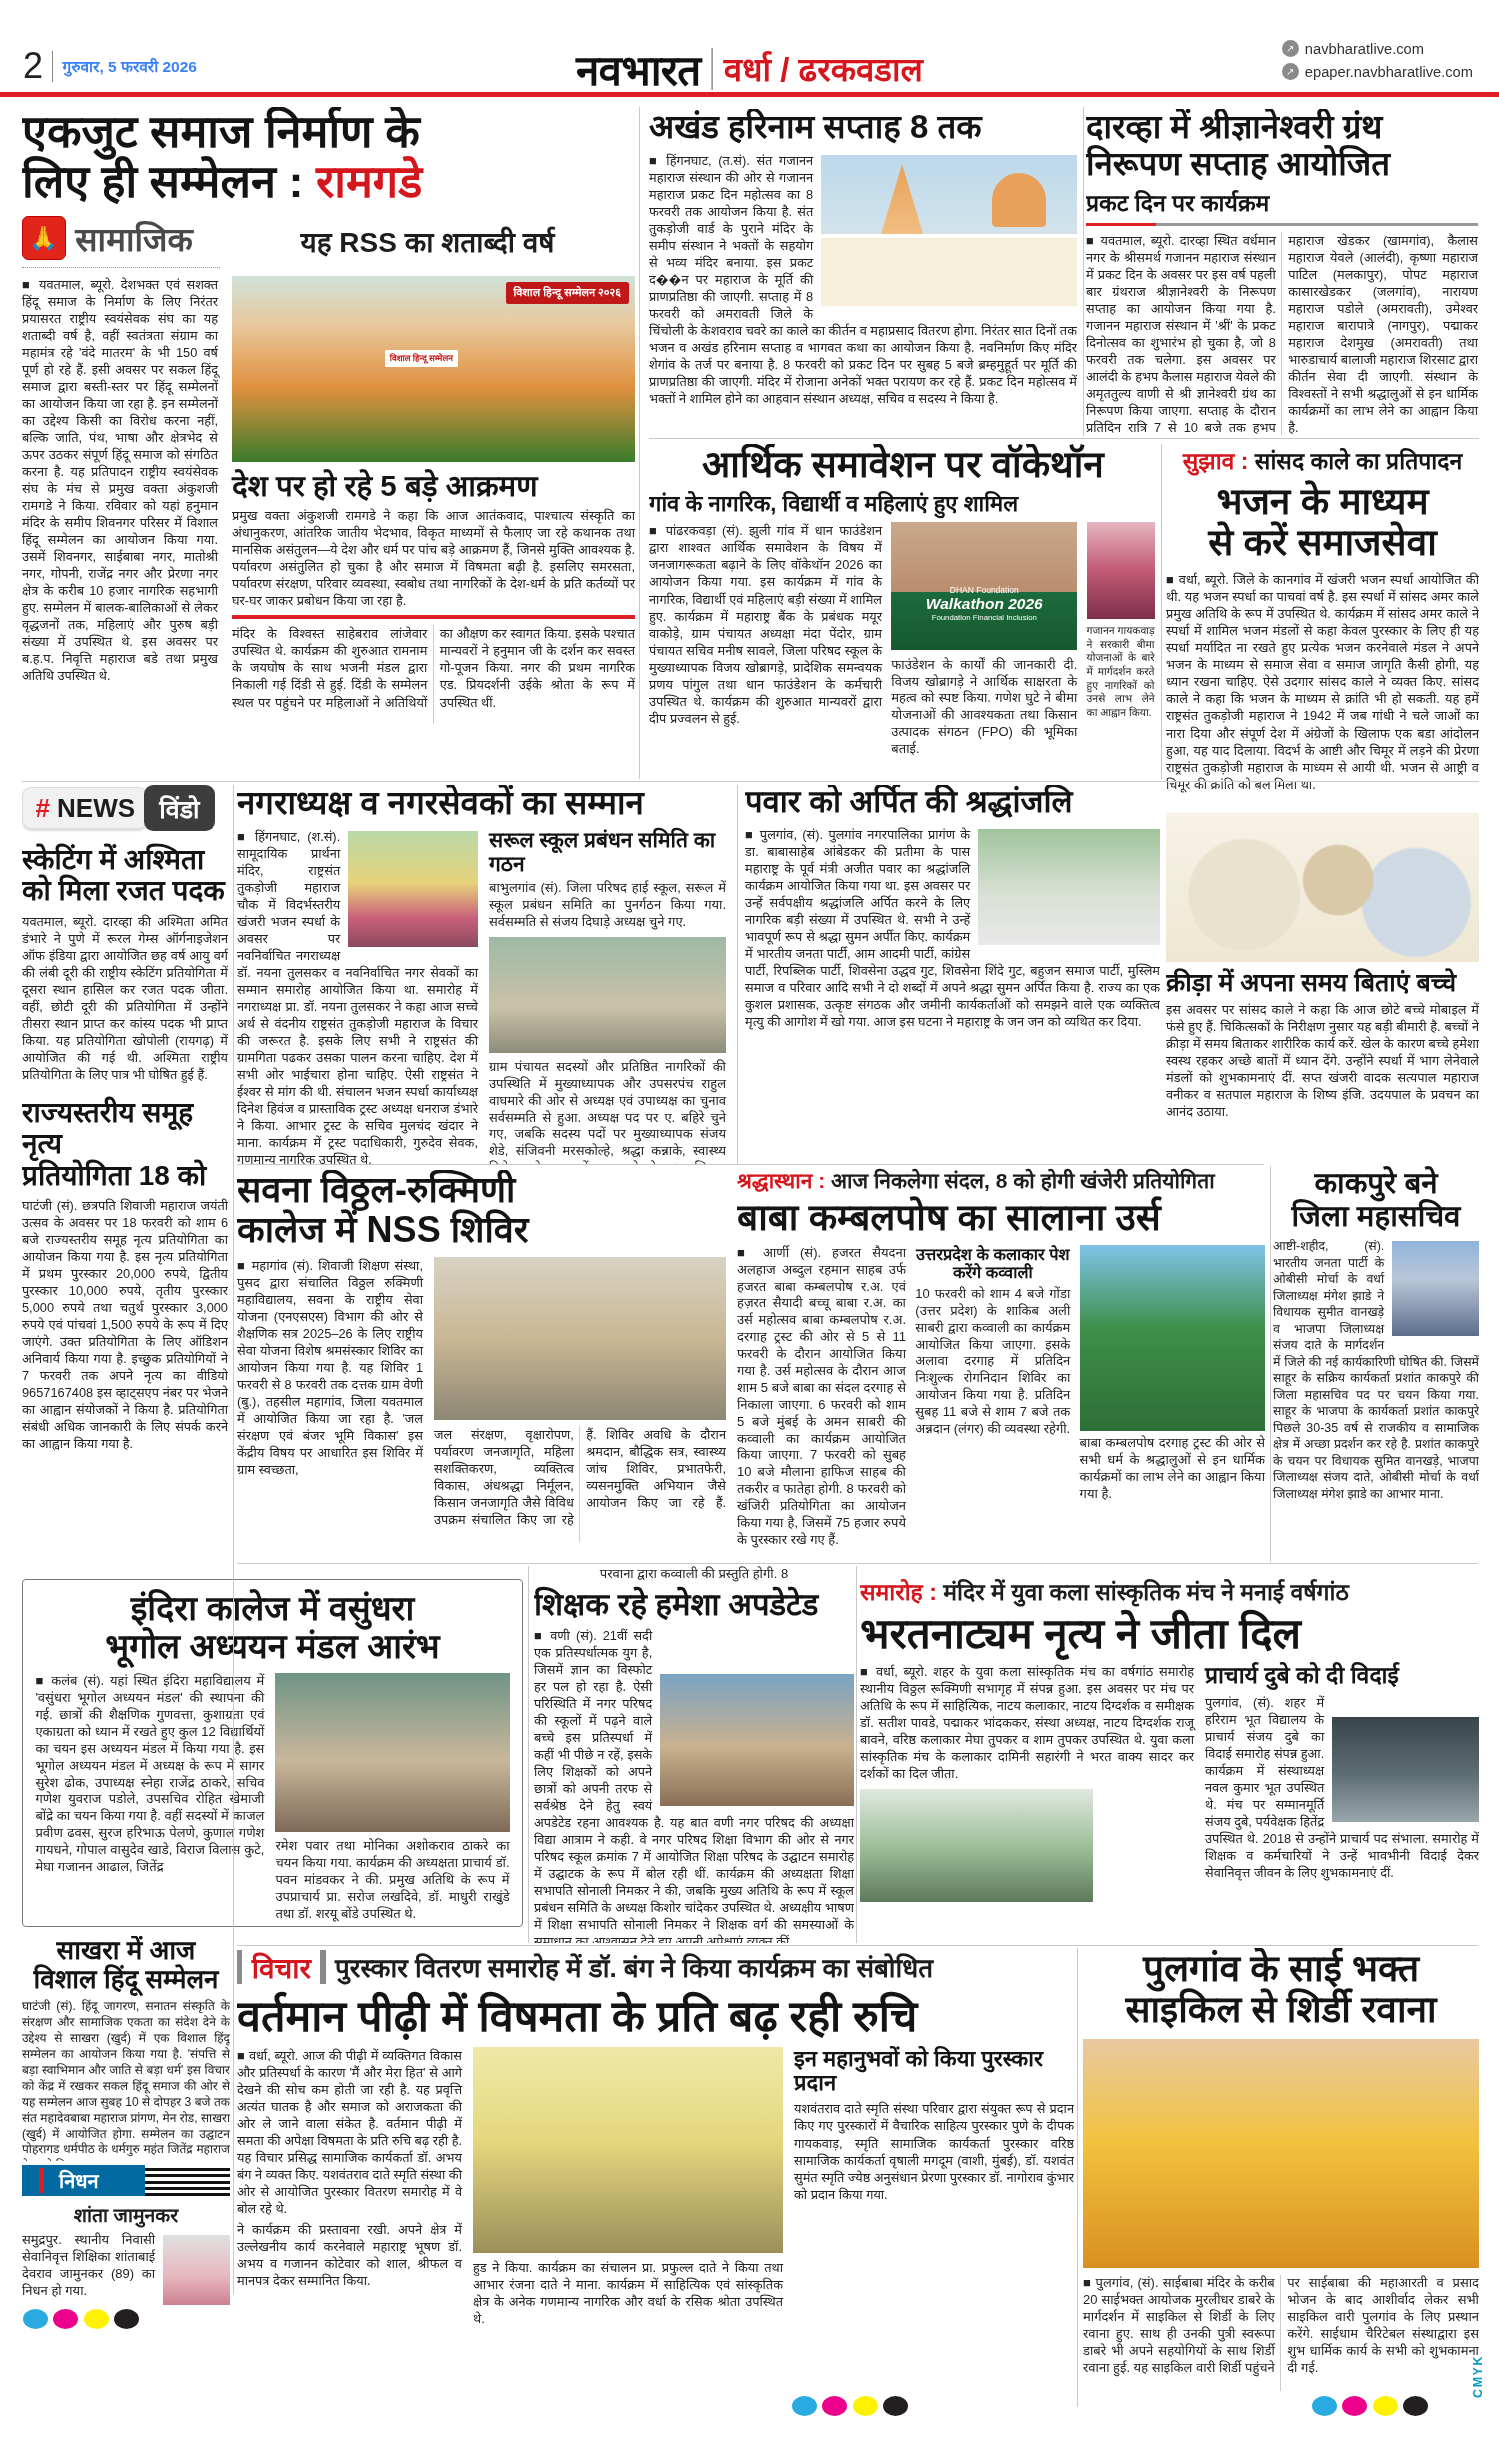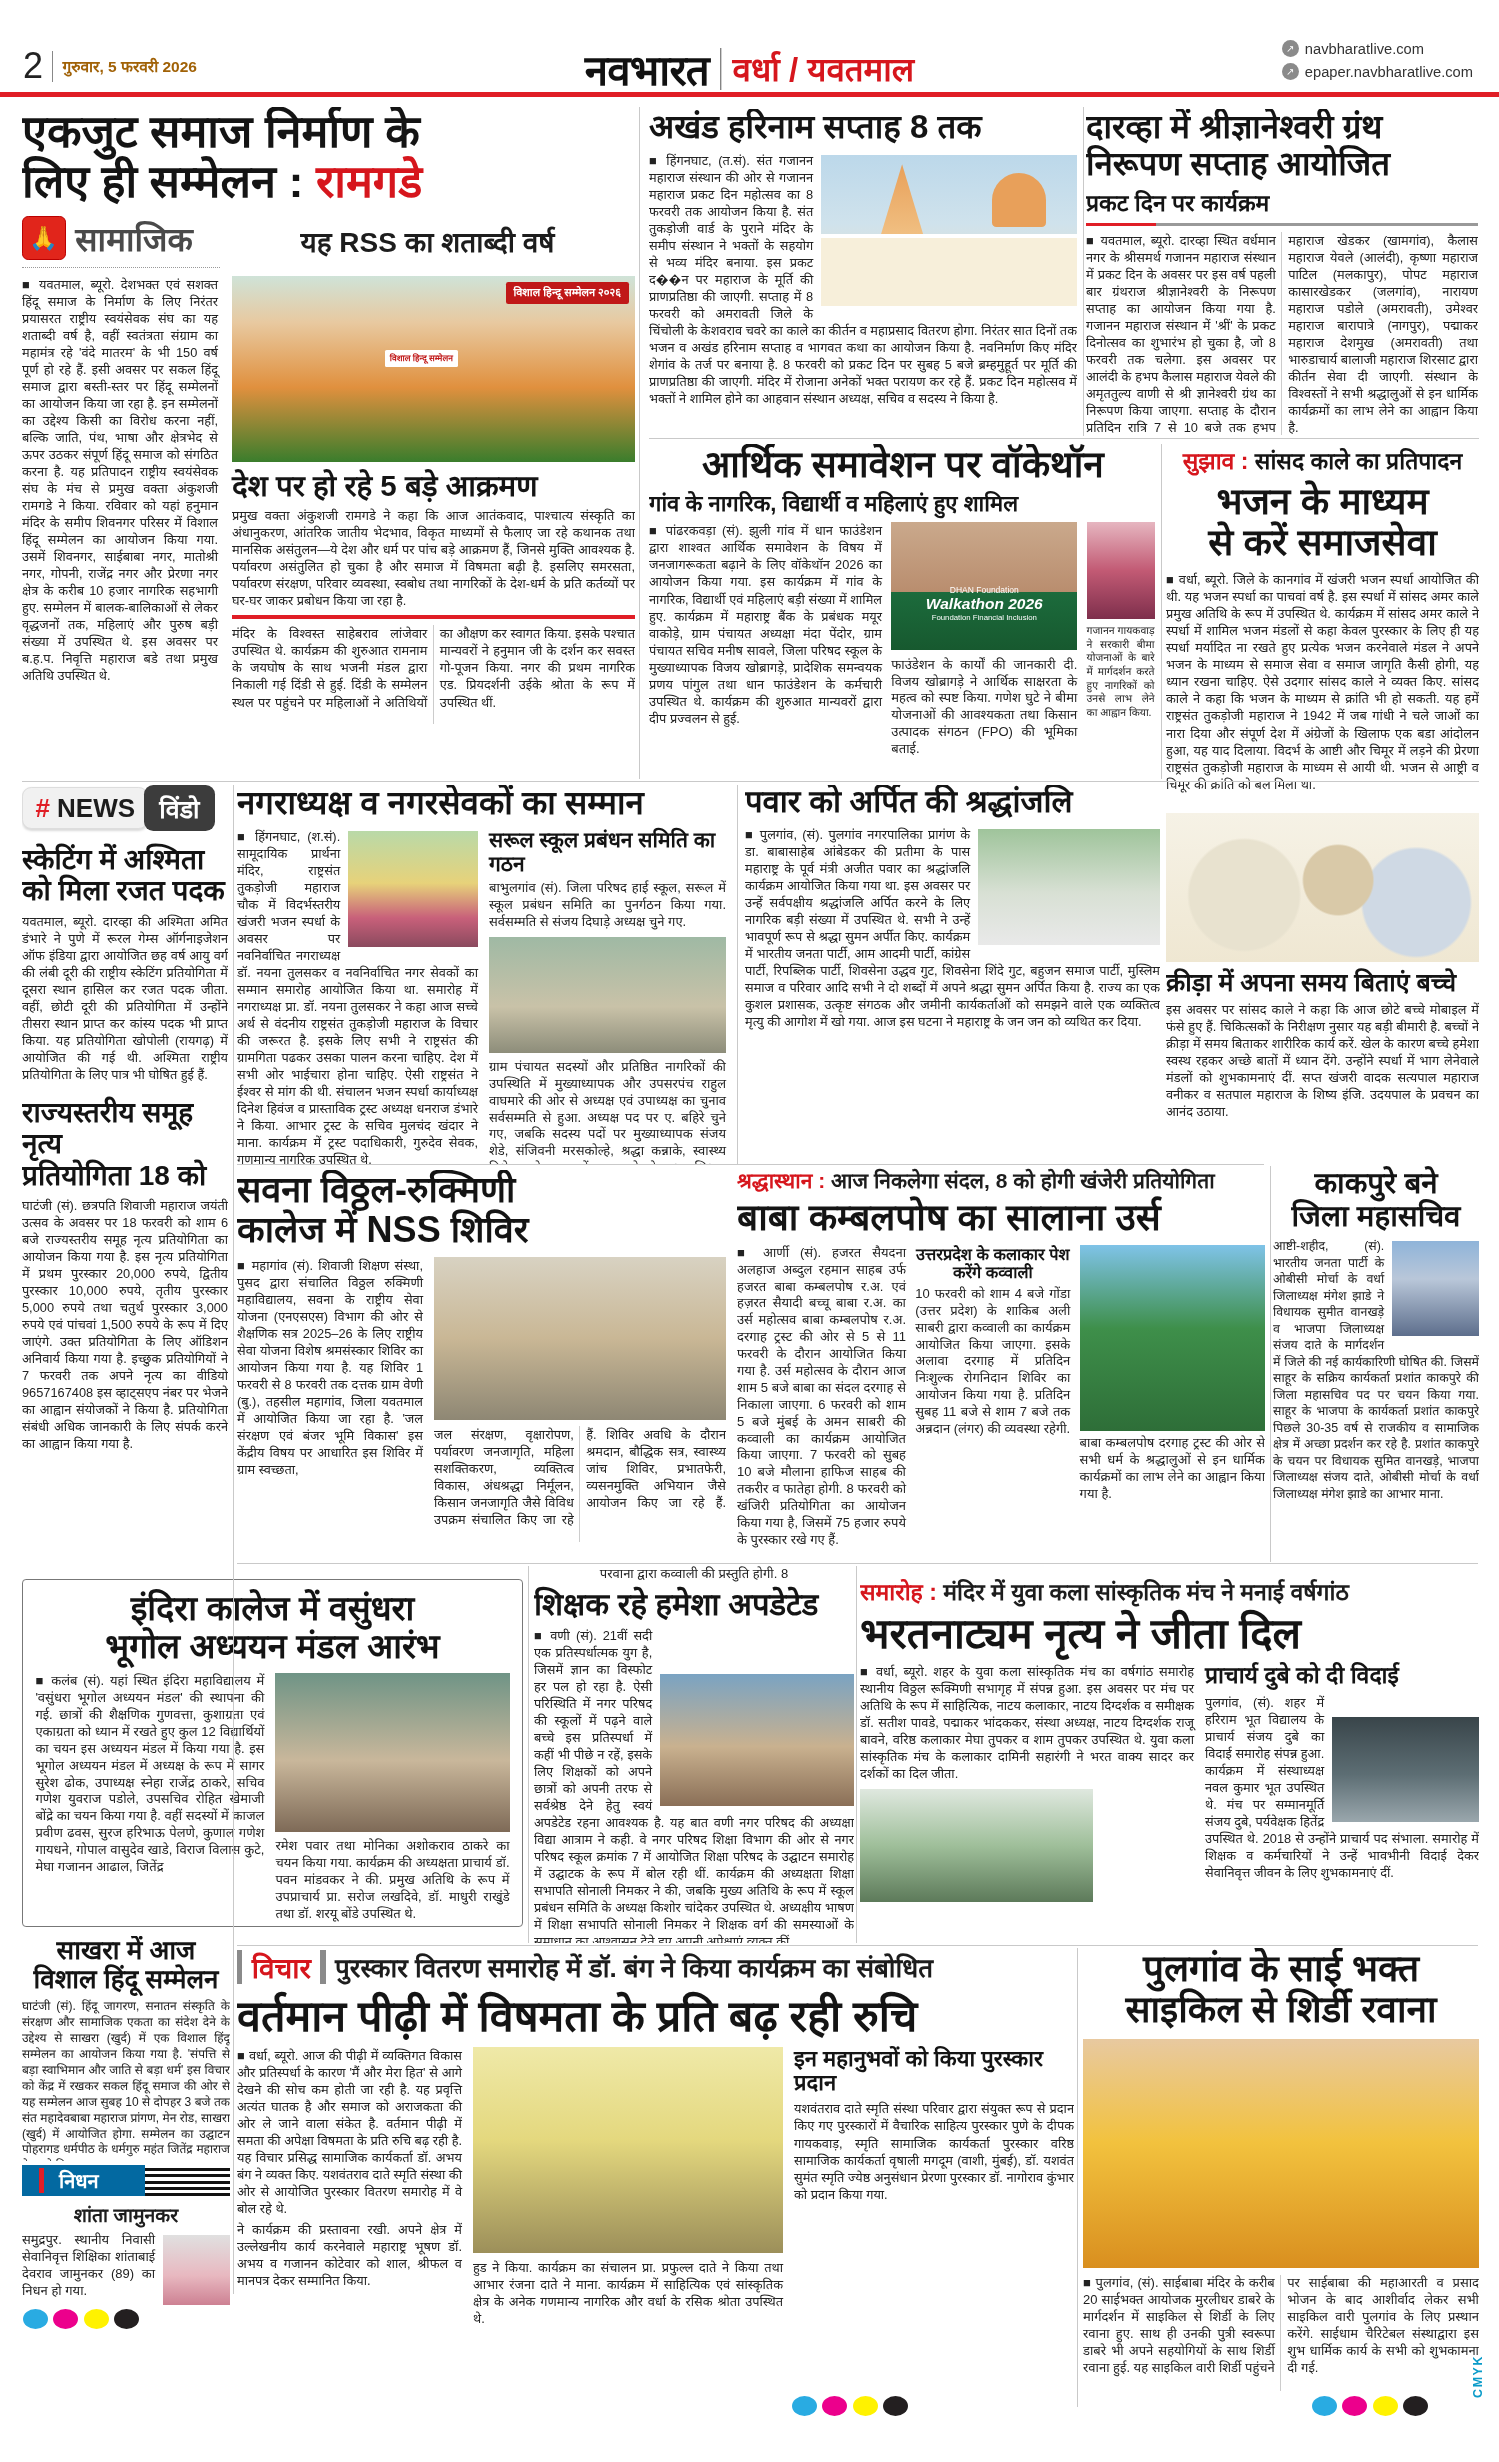--- a/index.html
+++ b/index.html
@@ -16,21 +16,21 @@
   .cols2{column-count:2;column-gap:12.4px;column-rule:0.8px solid #ccc;}
   .clip{overflow:hidden;}
   
   .mast{display:flex;align-items:center;gap:11px;}
   .mast .nb{font-size:42px;font-weight:bold;letter-spacing:-0.8px;color:#111;}
   .mast .bar{width:1.6px;height:42px;background:#555;}
   .mast .ed{font-size:33px;font-weight:bold;color:#d6161d;}
   .hdr-left{display:flex;align-items:center;gap:9.3px;}
   .hdr-left .pg{font-size:36px;color:#222;}
   .hdr-left .dv{width:0.8px;height:31px;background:#888;}
-  .hdr-left .dt{font-size:15.5px;font-weight:bold;color:#a16207;}
+  .hdr-left .dt{font-size:15.5px;font-weight:bold;color:#3b82f6;}
   .hdr-links{display:flex;flex-direction:column;gap:6.2px;align-items:flex-start;}
   .hdr-link{display:flex;align-items:center;gap:6.2px;font-size:14.7px;color:#333;}
   .wicon{width:17px;height:17px;border-radius:50%;background:#8a8a8a;color:#fff;font-size:10px;display:flex;align-items:center;justify-content:center;}
   .redbar{position:absolute;left:0;top:92px;width:100%;height:5.4px;background:#e01e26;}
   
   .section-badge{display:flex;align-items:center;gap:9.3px;border-bottom:1.6px dotted #999;padding-bottom:6.2px;width:198px;}
   .namaste{width:42px;height:42px;background:#e1251b;border-radius:6.2px;color:#fff;font-size:23px;display:flex;align-items:center;justify-content:center;border:1.6px solid #b00;}
   .sec-label{font-size:33px;font-weight:bold;color:#4a4a4a;}
   .news-badges{display:flex;align-items:center;}
   .pill1{background:#f1f1f1;border:0.8px solid #ddd;border-radius:9.3px;padding:4.7px 12.4px;font-size:26px;font-weight:bold;box-shadow:0 1.6px 2.3px rgba(0,0,0,.15);}
@@ -80,21 +80,21 @@
 <body>
 
 <div class="abs hdr-left" style="left:23px;top:45px;">
   <span class="pg">2</span>
   <span class="dv"></span>
   <span class="dt">गुरुवार, 5 फरवरी 2026</span>
 </div>
 <div class="abs mast" style="left:50%;top:40px;transform:translateX(-50%);">
   <span class="nb">नवभारत</span>
   <span class="bar"></span>
-  <span class="ed">वर्धा / यवतमाल</span>
+  <span class="ed">वर्धा / ढरकवडाल</span>
 </div>
 <div class="abs hdr-links" style="right:26px;top:40px;">
   <span class="hdr-link">
       <span class="wicon">↗</span>
       <span>navbharatlive.com</span>
     </span>
   <span class="hdr-link">
       <span class="wicon">↗</span>
       <span>epaper.navbharatlive.com</span>
     </span>

